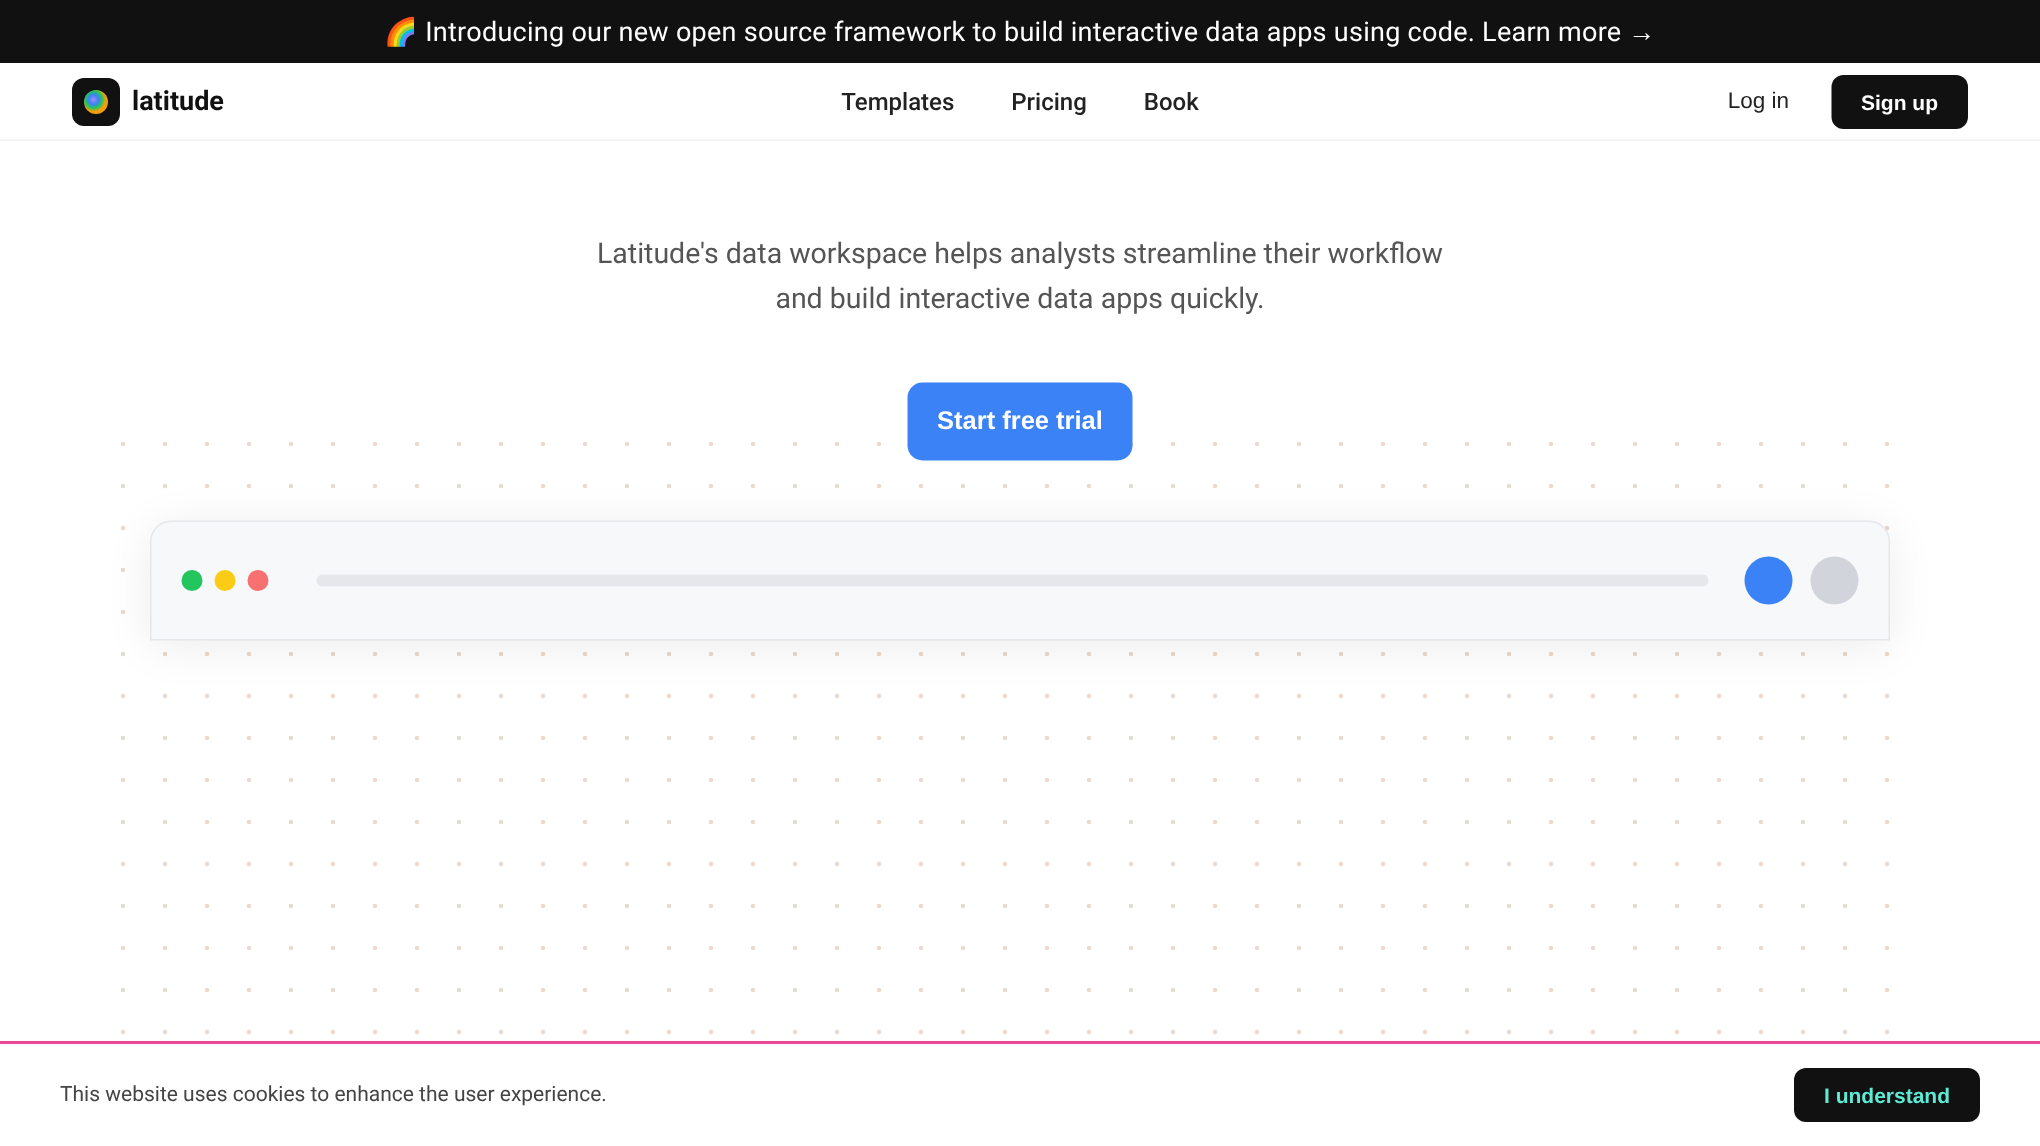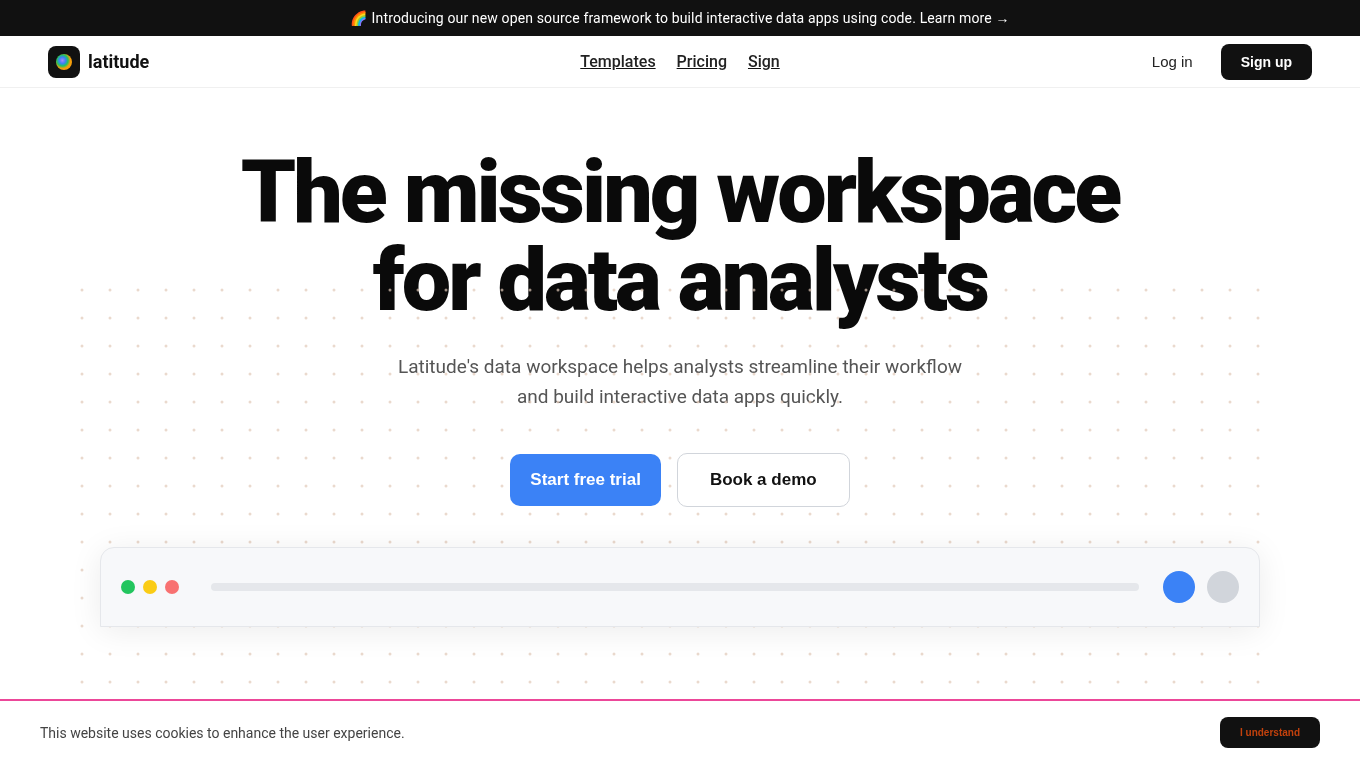--- a/index.html
+++ b/index.html
@@ -13,21 +13,21 @@
       overflow-x: hidden;
       position: relative;
     }
 
     
     .announcement-bar {
       background: #111;
       color: #fff;
       text-align: center;
       padding: 10px 34px;
-      font-size: 14px;
+      font-size: 18px;
       font-weight: 400;
       letter-spacing: 0.01em;
     }
 
     .announcement-bar a {
       color: #fff;
       text-decoration: none;
     }
 
     
@@ -54,25 +54,24 @@
     }
 
     .logo-icon {
       width: 32px;
       height: 32px;
     }
 
     .nav-links {
       display: flex;
       align-items: center;
-      gap: 21px;
+      gap: 38px;
       position: absolute;
       left: 50%;
       transform: translateX(-50%);
-      text-decoration: underline;
     }
 
     .nav-link {
       font-size: 16px;
       color: #222;
       text-decoration: none;
       font-weight: 500;
       cursor: pointer;
       transition: color 0.2s;
     }
@@ -211,25 +210,25 @@
       display: flex;
       align-items: center;
       justify-content: space-between;
       z-index: 100;
       font-size: 14px;
       color: #444;
     }
 
     .cookie-btn {
       background: #111;
-      color: #c2410c;
+      color: #5eead4;
       border: none;
       border-radius: 8px;
       padding: 10px 20px;
-      font-size: 10px;
+      font-size: 14px;
       font-weight: 600;
       cursor: pointer;
       white-space: nowrap;
       flex-shrink: 0;
     }
 
     
     svg.dots {
       position: absolute;
       top: 200px;
@@ -265,50 +264,45 @@
           <stop offset="100%" stop-color="#f59e0b"></stop>
         </radialGradient>
       </defs>
     </svg>
     <span>latitude</span>
   </a>
 
   <div class="nav-links">
     <a href="#" class="nav-link">Templates</a>
     <a href="#" class="nav-link">Pricing</a>
-    <a href="#" class="nav-link">Sign</a>
+    <a href="#" class="nav-link">Book</a>
   </div>
 
   <div class="nav-actions">
     <button class="btn-login">Log in</button>
     <button class="btn-signup">Sign up</button>
   </div>
 </nav>
 
 <section class="hero">
 
   <svg class="dots" xmlns="http://www.w3.org/2000/svg">
     <defs>
       <pattern id="dotPattern" x="0" y="0" width="28" height="28" patternUnits="userSpaceOnUse">
         <circle cx="2" cy="2" r="1.5" fill="#e2c9b8" opacity="0.7"></circle>
       </pattern>
     </defs>
     <rect width="1200" height="440" fill="url(#dotPattern)"></rect>
   </svg>
 
-  <h1 class="hero-title">
-    <span>The missing workspace</span><br>
-    <span>for data analysts</span>
-  </h1>
 
   <p class="hero-subtitle">Latitude's data workspace helps analysts streamline their workflow and build interactive data apps quickly.</p>
 
   <div class="cta-group">
     <button class="btn-primary">Start free trial</button>
-    <button class="btn-secondary">Book a demo</button>
   </div>
 
   <div class="app-preview">
     <div class="preview-dot preview-dot-green"></div>
     <div class="preview-dot preview-dot-green" style="background:#facc15;"></div>
     <div class="preview-dot preview-dot-green" style="background:#f87171;"></div>
     <div style="flex:1; height:8px; background:#e5e7eb; border-radius:4px; margin: 0 24px;"></div>
     <div class="preview-dot-blue"></div>
     <div class="preview-dot-gray"></div>
   </div>

